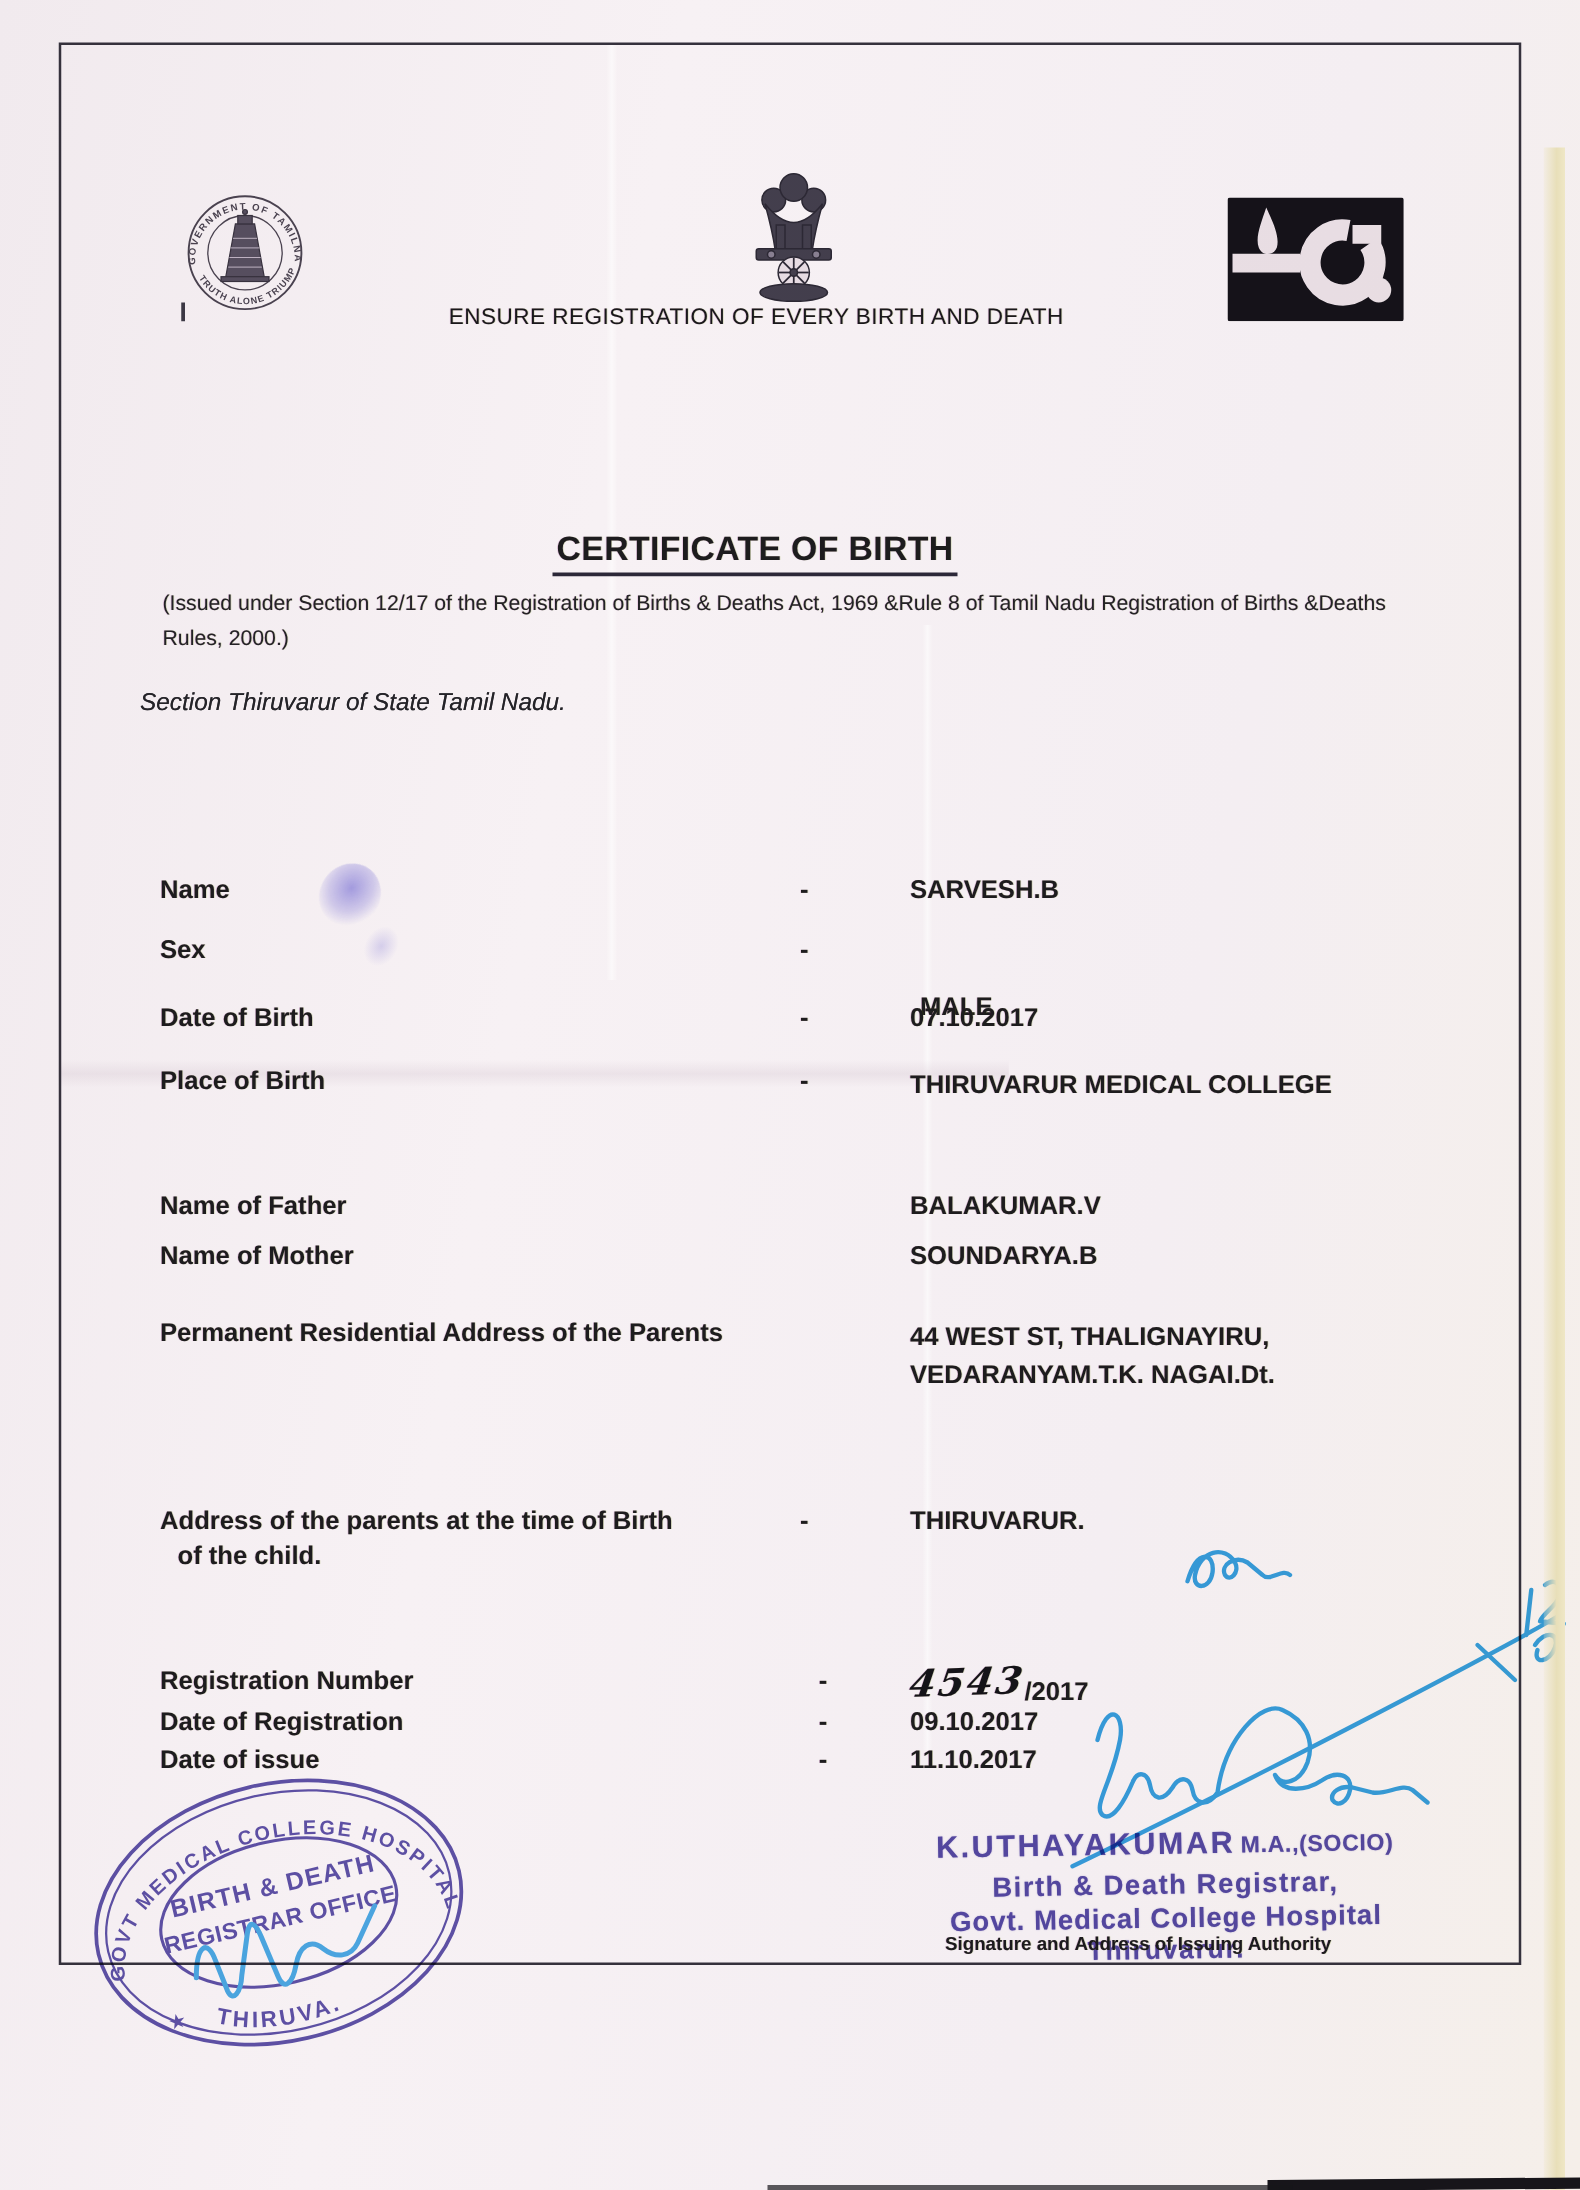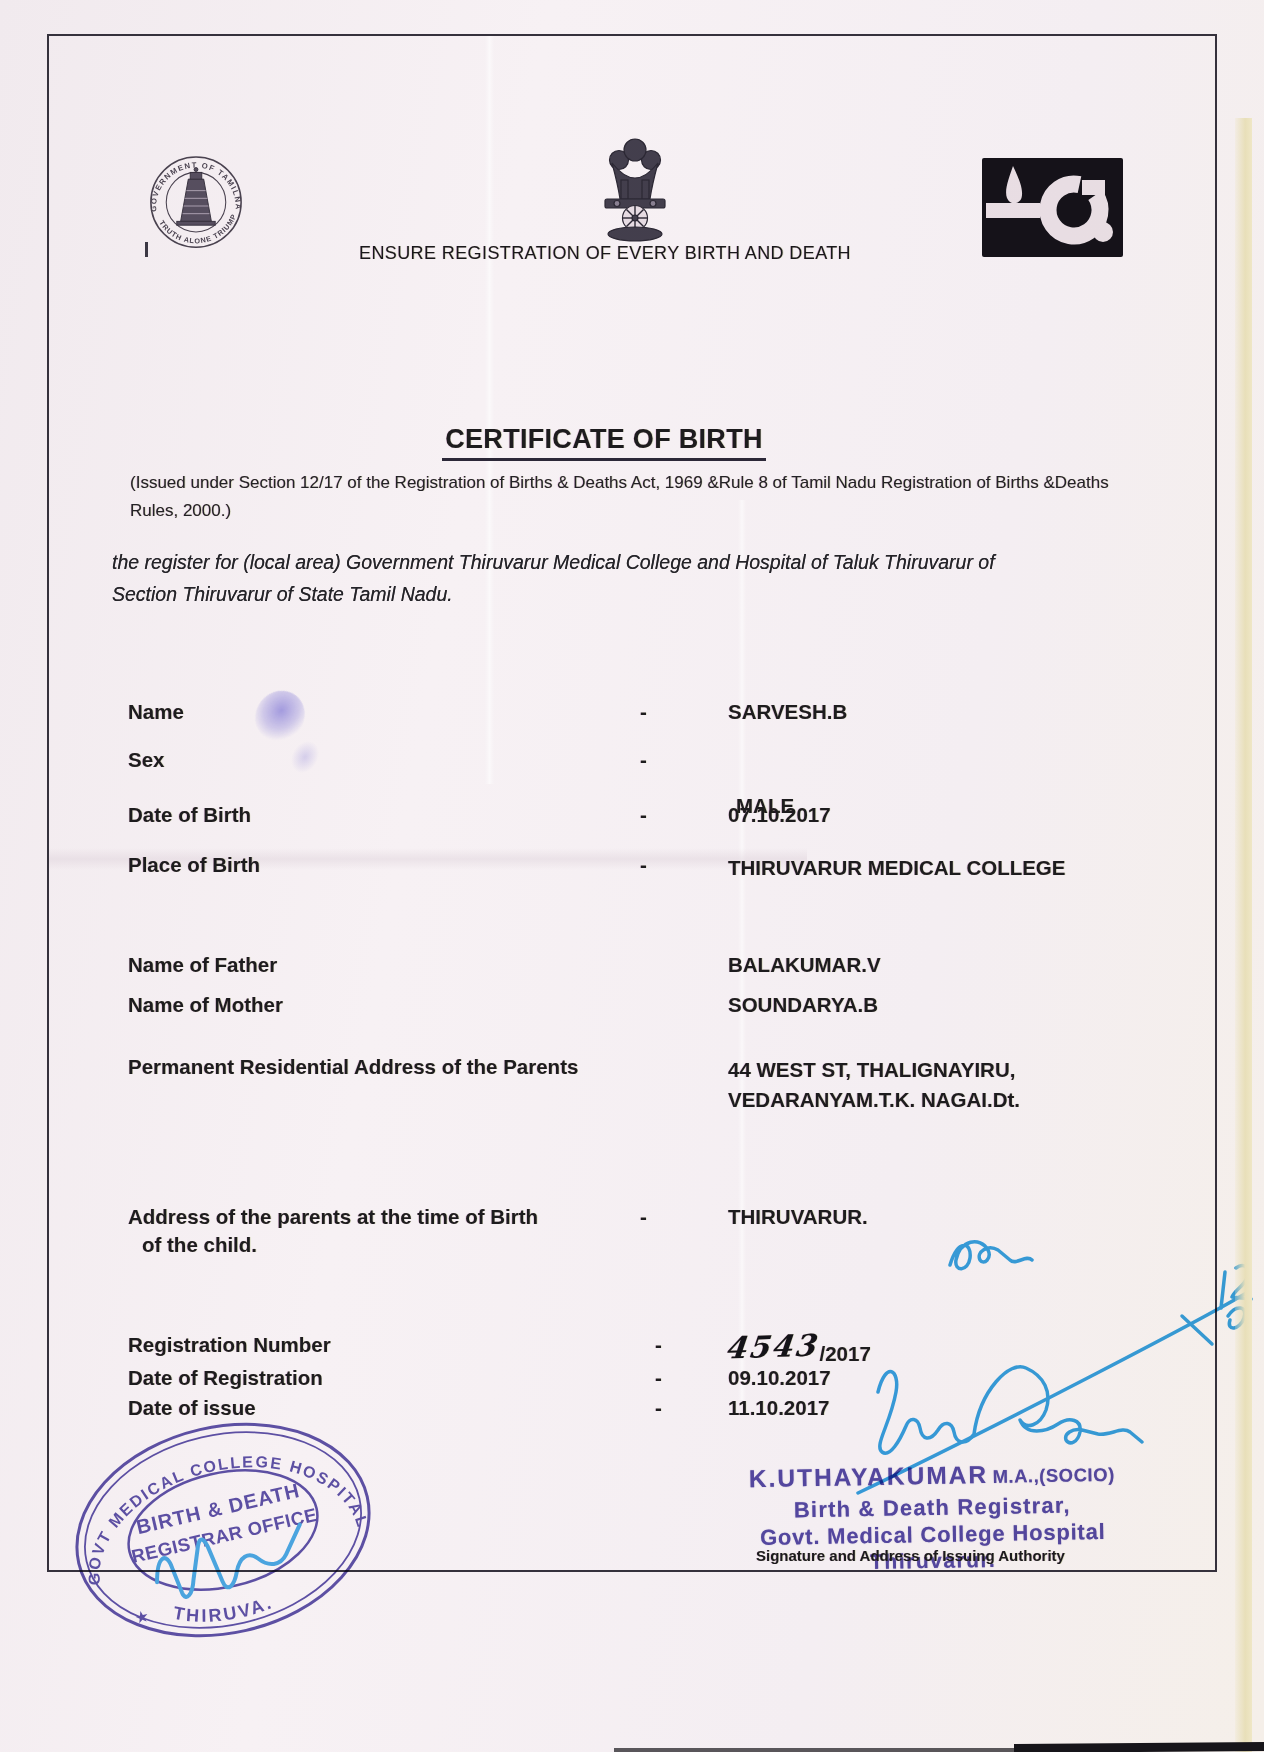--- a/index.html
+++ b/index.html
@@ -139,21 +139,20 @@
   <div class="center cert-title">
     <span class="scan-ink">CERTIFICATE OF BIRTH</span>
   </div>
 
   <div class="issued scan-ink">
     <div>(Issued under Section 12/17 of the Registration of Births &amp; Deaths Act, 1969 &amp;Rule 8 of Tamil Nadu Registration of Births &amp;Deaths</div>
     <div>Rules, 2000.)</div>
   </div>
 
   <div class="certify">
-    <div>the register for (local area) Government Thiruvarur Medical College and Hospital of Taluk Thiruvarur of</div>
     <div>Section Thiruvarur of State Tamil Nadu.</div>
   </div>
 
   <div class="ink-smudge"></div>
   <div class="ink-smudge2"></div>
 
   <div class="frow scan-ink" style="top:700px;">
     <span class="flabel">Name</span>
     <span class="fsep">-</span>
     <span class="fvalue">SARVESH.B</span>

